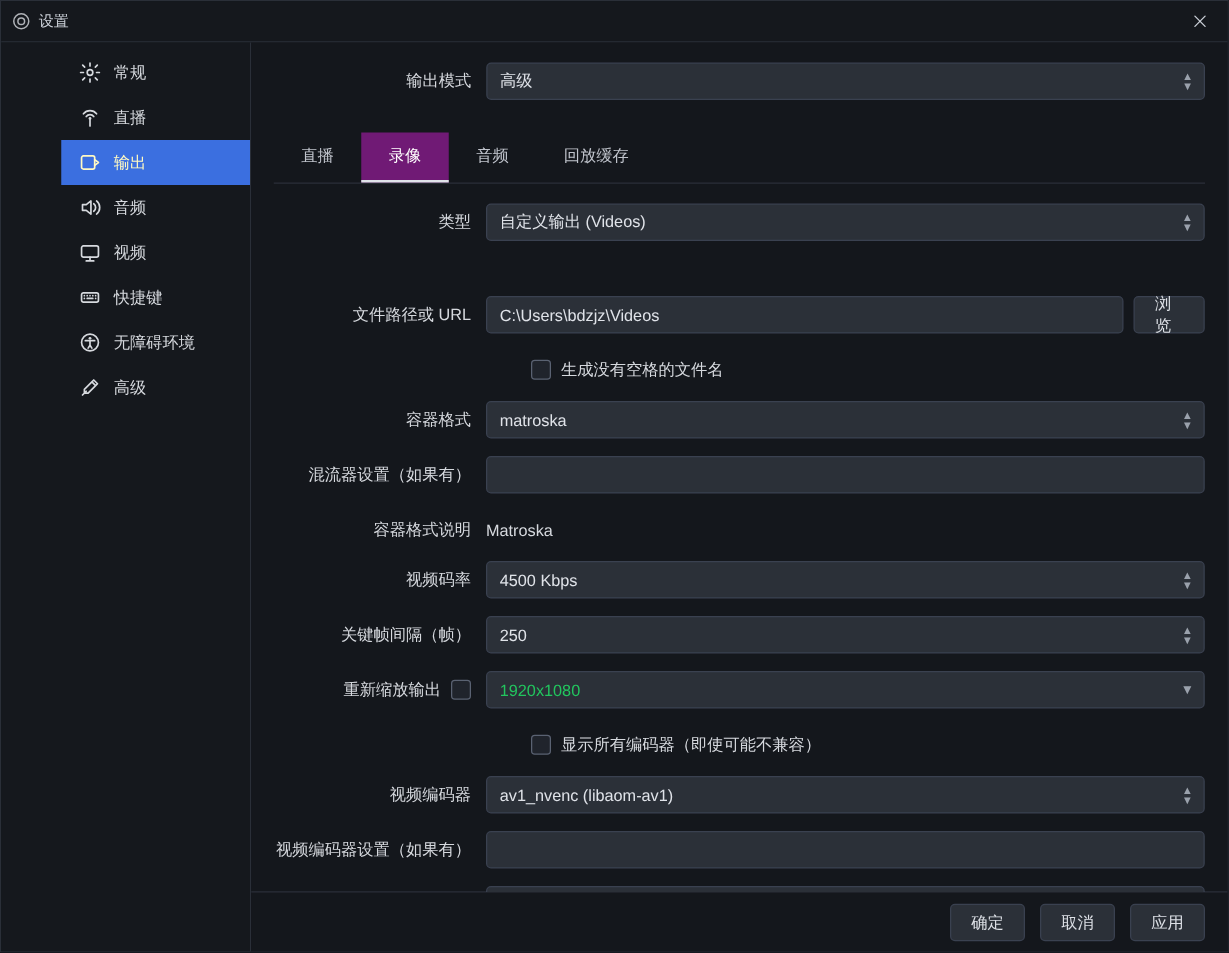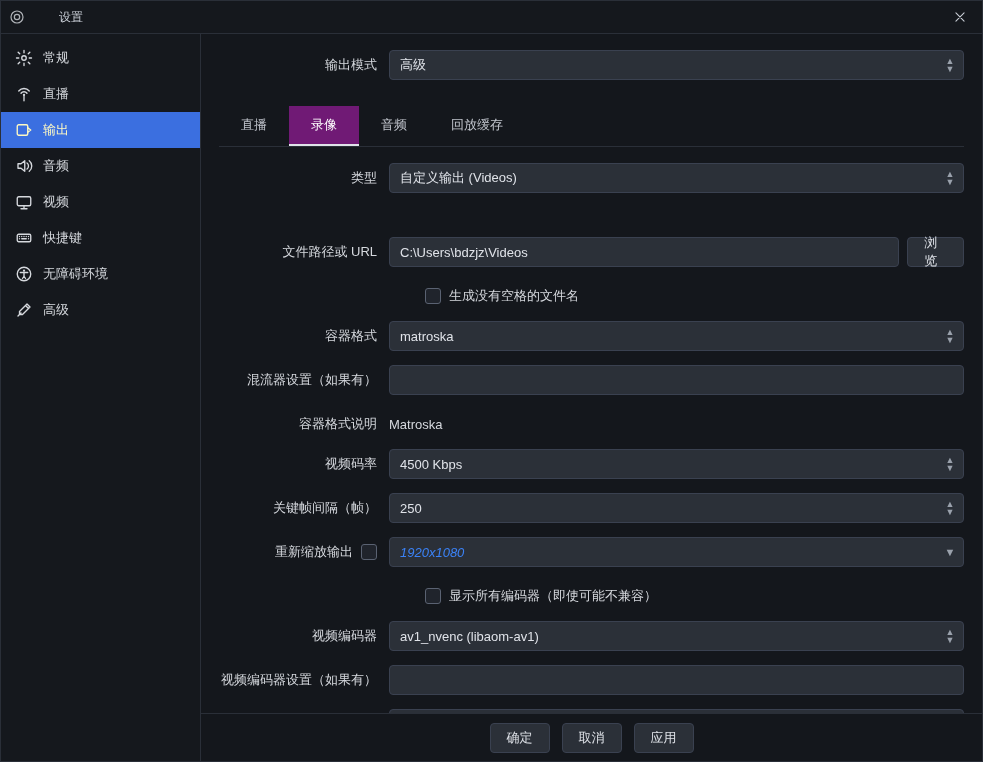--- a/index.html
+++ b/index.html
@@ -7,53 +7,53 @@
     width: 983px; height: 762px;
     background: #0f1114;
     font-family: "Microsoft YaHei", "Segoe UI", sans-serif;
     font-size: 13px;
     color: #d6d9de;
     overflow: hidden;
   }
   .window { display: flex; flex-direction: column; width: 100%; height: 100%; background: #111418; border: 1px solid #2a2f38; }
   .titlebar {
     height: 30px; display: flex; align-items: center; padding: 16px 8px;
-    background: #15181d; border-bottom: 1px solid #2a2f38; gap: 28px;
+    background: #15181d; border-bottom: 1px solid #2a2f38;
   }
   .titlebar .title-icon { width: 16px; height: 16px; margin-right: 6px; opacity: .8; }
   .titlebar .title { font-size: 12px; color: #cbd0d8; }
   .titlebar .spacer { flex: 1; }
   .titlebar .close { width: 28px; height: 28px; display: flex; align-items: center; justify-content: center; color: #cbd0d8; }
 
   .body { flex: 1; display: flex; min-height: 0; }
   .sidebar { width: 200px; background: #15181d; border-right: 1px solid #2a2f38; padding-top: 6px; }
   .side-item {
     height: 36px; display: flex; align-items: center; gap: 10px;
-    padding: 0 14px; color: #d6d9de; cursor: pointer;
+    padding: 0 14px; color: #d6d9de; cursor: pointer; margin-left: 48px;
   }
   .side-item.active { background: #3b6fe0; color: #fef9c3; }
   .side-item .icon { width: 18px; height: 18px; display: inline-flex; align-items: center; justify-content: center; }
   .side-item svg { display: block; }
 
   .main { flex: 1; display: flex; flex-direction: column; min-width: 0; background: #14171c; }
   .pad { padding: 14px 18px; }
   .form-row { display: flex; align-items: center; min-height: 34px; margin-bottom: 10px; }
   .form-row.tight { margin-bottom: 6px; }
   .form-label { width: 170px; text-align: right; padding-right: 12px; color: #d6d9de; }
   .form-field { flex: 1; display: flex; align-items: center; gap: 8px; }
 
   .select, .textbox, .spinbox {
     width: 100%; height: 30px;
     background: #2b3038; border: 1px solid #3a4150; border-radius: 4px;
     color: #e0e3e9; padding: 0 30px 0 10px;
     display: flex; align-items: center; position: relative;
     font-size: 13px;
   }
   .textbox { padding-right: 26px; }
-  .textbox.disabled { color: #3b82f6; font-style: italic; }
+  .textbox.disabled { color: #22c55e; }
   .select .spin-arrows, .spinbox .spin-arrows {
     position: absolute; right: 4px; top: 2px; bottom: 2px; width: 18px;
     display: flex; flex-direction: column; justify-content: center; align-items: center;
     color: #9aa1ac;
   }
   .spin-arrows .up, .spin-arrows .down { line-height: 8px; font-size: 9px; }
   .select.single-chev .spin-arrows { justify-content: center; }
   .select.single-chev .spin-arrows .down { font-size: 11px; }
 
   .tabs { display: flex; gap: 0; border-bottom: 1px solid #2a2f38; margin: 0 18px 14px 18px; }
@@ -69,21 +69,21 @@
   .checkbox {
     width: 16px; height: 16px; border: 1px solid #5a6272; border-radius: 3px;
     display: inline-flex; align-items: center; justify-content: center;
     background: #20242c;
   }
   .cb-label { display: inline-flex; align-items: center; gap: 8px; padding-left: 36px; }
 
   .content-scroll { flex: 1; overflow-y: auto; min-height: 0; padding: 0 18px 6px 18px; }
 
   .footer {
-    height: 48px; display: flex; align-items: center; justify-content: center;
+    height: 48px; display: flex; align-items: center; justify-content: flex-end;
     gap: 12px; padding: 0 18px; border-top: 1px solid #2a2f38; background: #14171c;
   }
 
   
   .svg-stroke { stroke: currentColor; fill: none; stroke-width: 1.8; stroke-linecap: round; stroke-linejoin: round; }
 </style>
 </head>
 <body>
 
 <div class="window">

